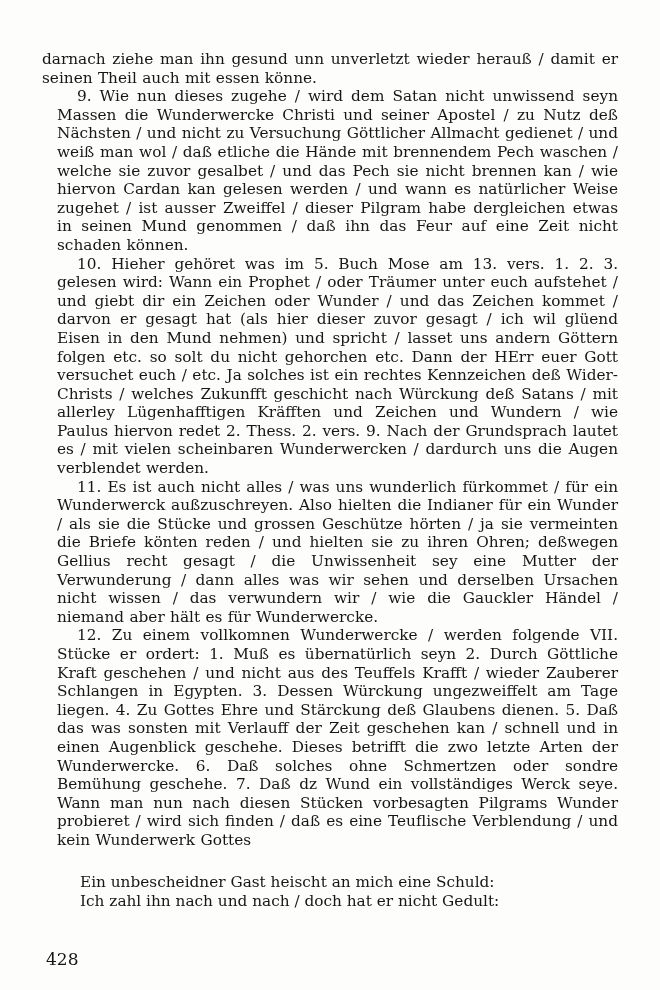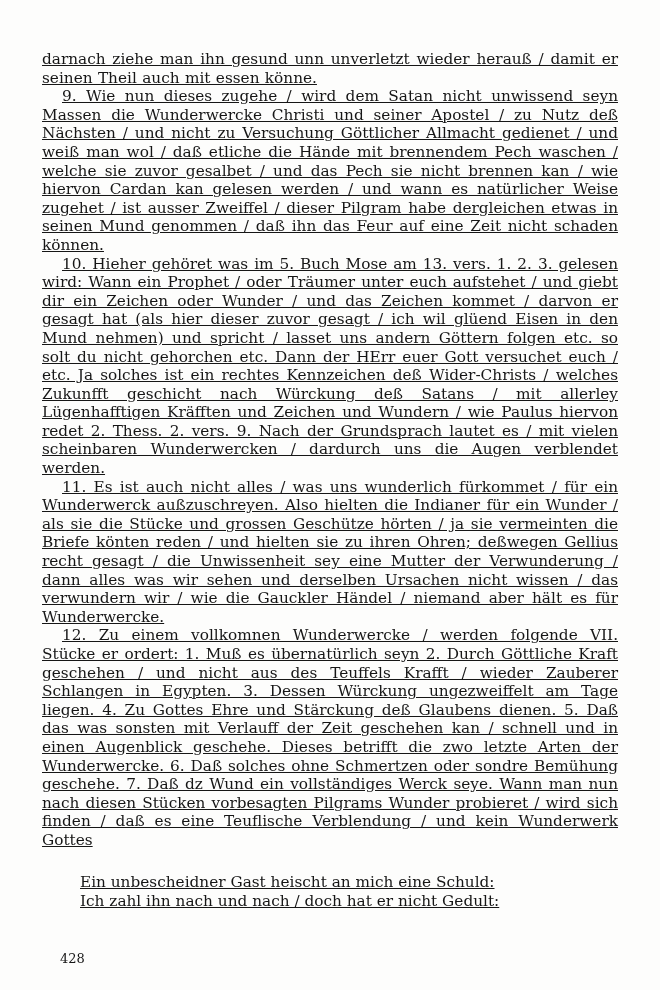--- a/index.html
+++ b/index.html
@@ -14,53 +14,53 @@
     font-family: "DejaVu Serif", "Liberation Serif", serif;
     color: #161616;
   }
   .page {
     position: relative;
     width: 660px;
     height: 990px;
     box-sizing: border-box;
     padding: 50px 42px 0 42px;
     background: #fdfdfc;
-    text-decoration: underline;
   }
   .text-block p {
     margin: 0;
     font-size: 15.3px;
     line-height: 18.6px;
     text-align: justify;
     word-spacing: 0.5px;
   }
   .text-block p.indent {
     text-indent: 20px;
+    margin-left: 15px;
   }
   .section-heading {
     margin: 27px 0 0 0;
     font-size: 15.5px;
     font-weight: normal;
     text-align: center;
     line-height: 19px;
   }
   .verse {
     margin: 23px 0 0 38px;
   }
   .verse p {
     margin: 0;
     font-size: 15.3px;
     line-height: 19.4px;
     text-align: left;
   }
   .page-number {
     position: absolute;
-    left: 60px;
+    left: 46px;
     top: 952px;
-    font-size: 13px;
+    font-size: 17px;
     line-height: 14px;
   }
 </style>
 </head>
 <body>
 
 <div class="page">
 
   <div class="text-block">
     <p class="noindent">darnach ziehe man ihn gesund unn unverletzt wieder herauß / damit er seinen Theil auch mit essen könne.</p>

